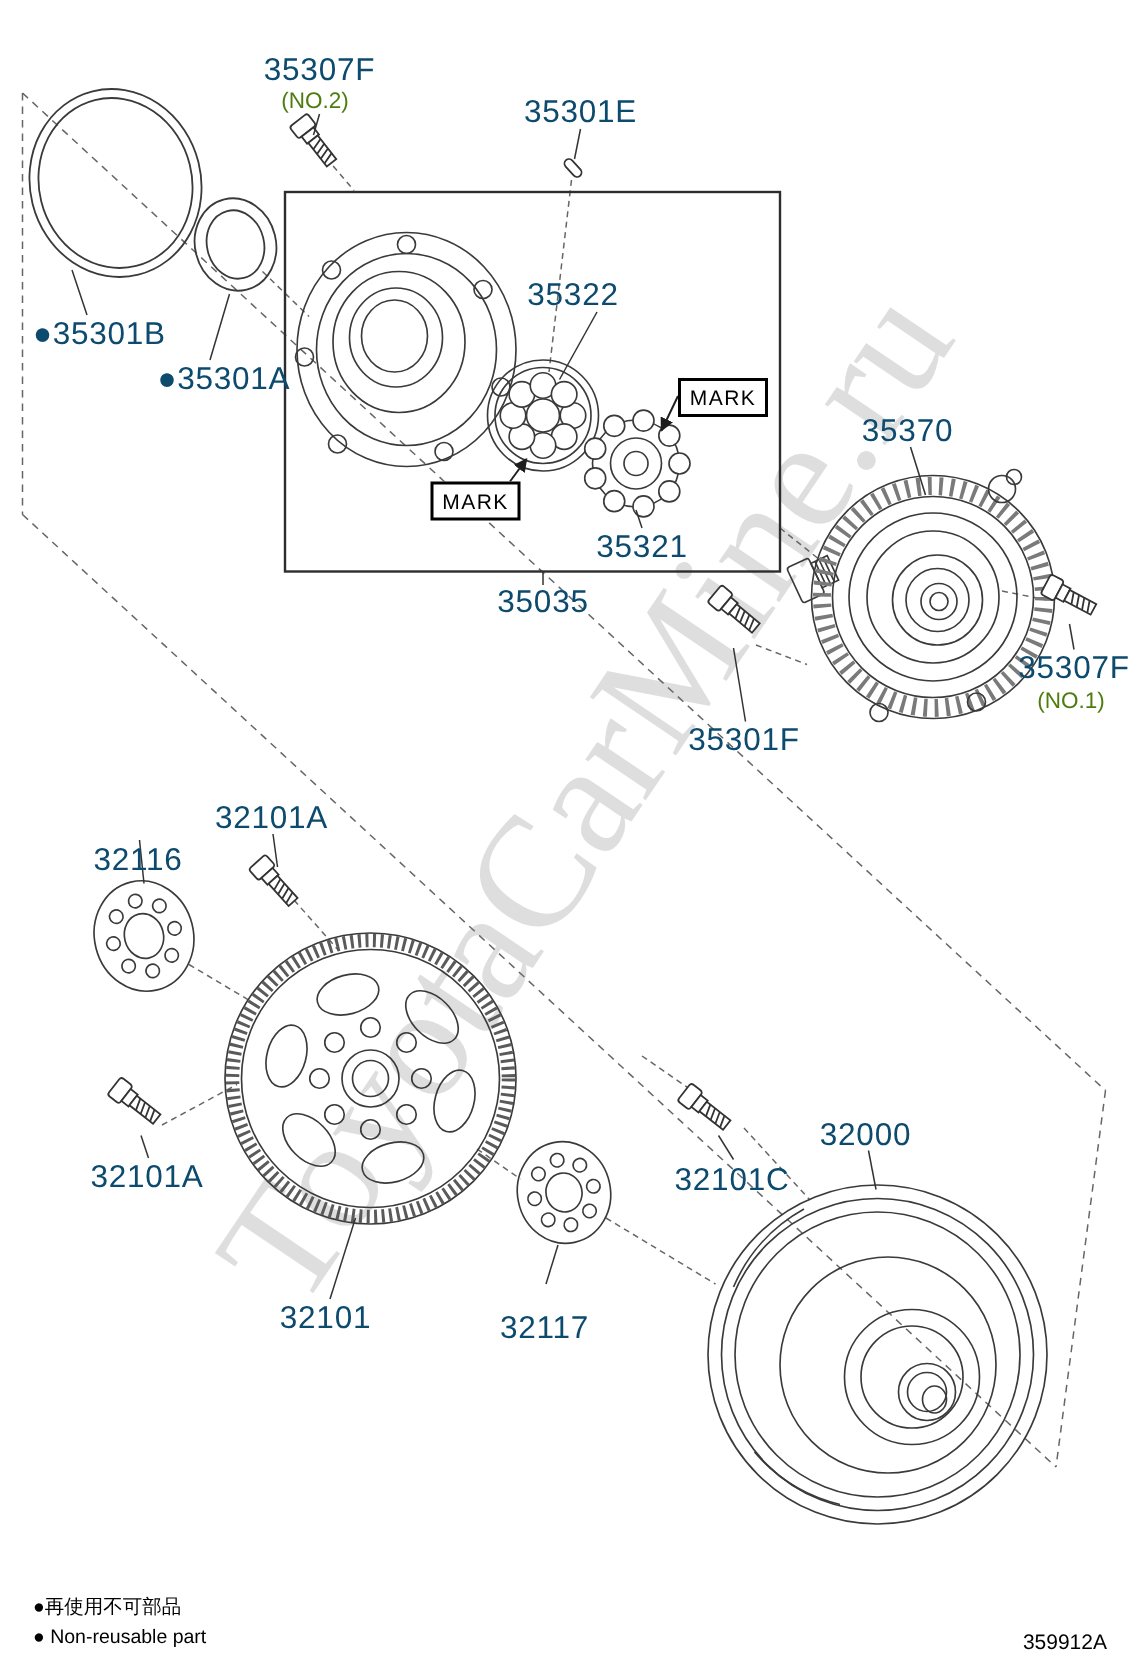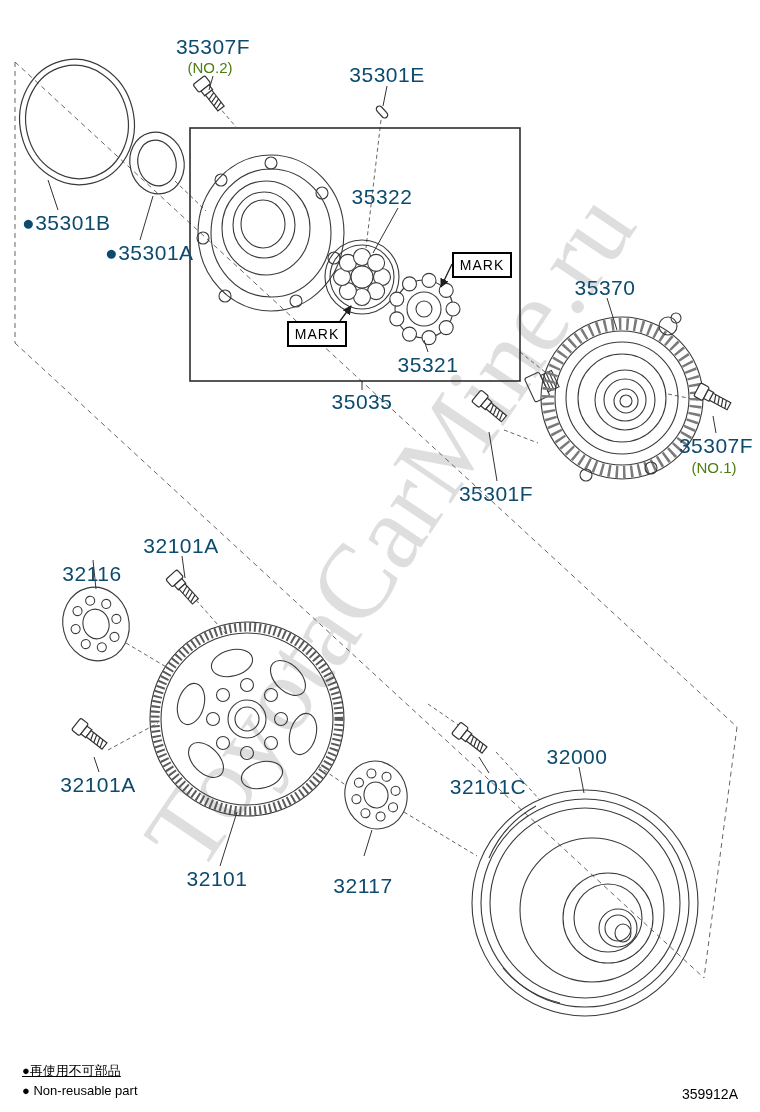--- a/index.html
+++ b/index.html
@@ -269,17 +269,17 @@
   <div class="sub" style="left:714px; top:459px;">(NO.1)</div>
   <div class="lbl" style="left:496px; top:482px;">35301F</div>
   <div class="lbl" style="left:92px; top:538px;margin-top:24px;">32116</div>
   <div class="lbl" style="left:181px; top:534px;">32101A</div>
   <div class="lbl" style="left:98px; top:773px;">32101A</div>
   <div class="lbl" style="left:217px; top:867px;">32101</div>
   <div class="lbl" style="left:363px; top:858px;margin-top:16px;">32117</div>
   <div class="lbl" style="left:488px; top:775px;">32101C</div>
   <div class="lbl" style="left:577px; top:745px;">32000</div>
 
-  <div class="legend" style="left:22px; top:1062px;text-decoration:underline;">●再使用不可部品</div>
+  <div class="legend" style="left:22px; top:1062px;">●再使用不可部品</div>
   <div class="legend" style="left:22px; top:1083px;">● Non-reusable part</div>
   <div class="code" style="right:22px; top:1086px; position:absolute;">359912A</div>
 
 </div>
 
 </body></html>

